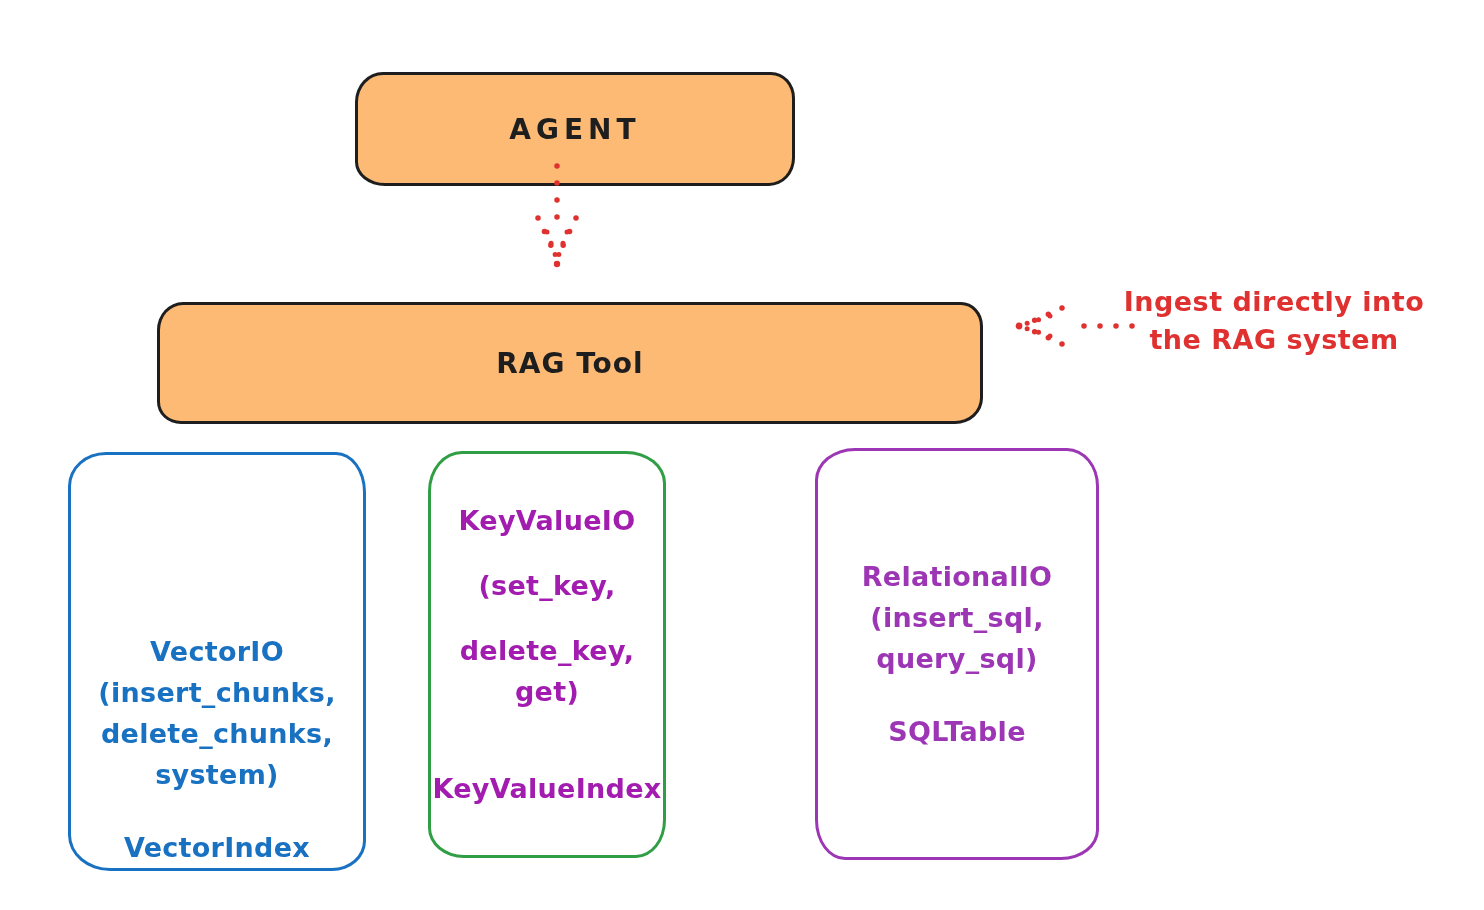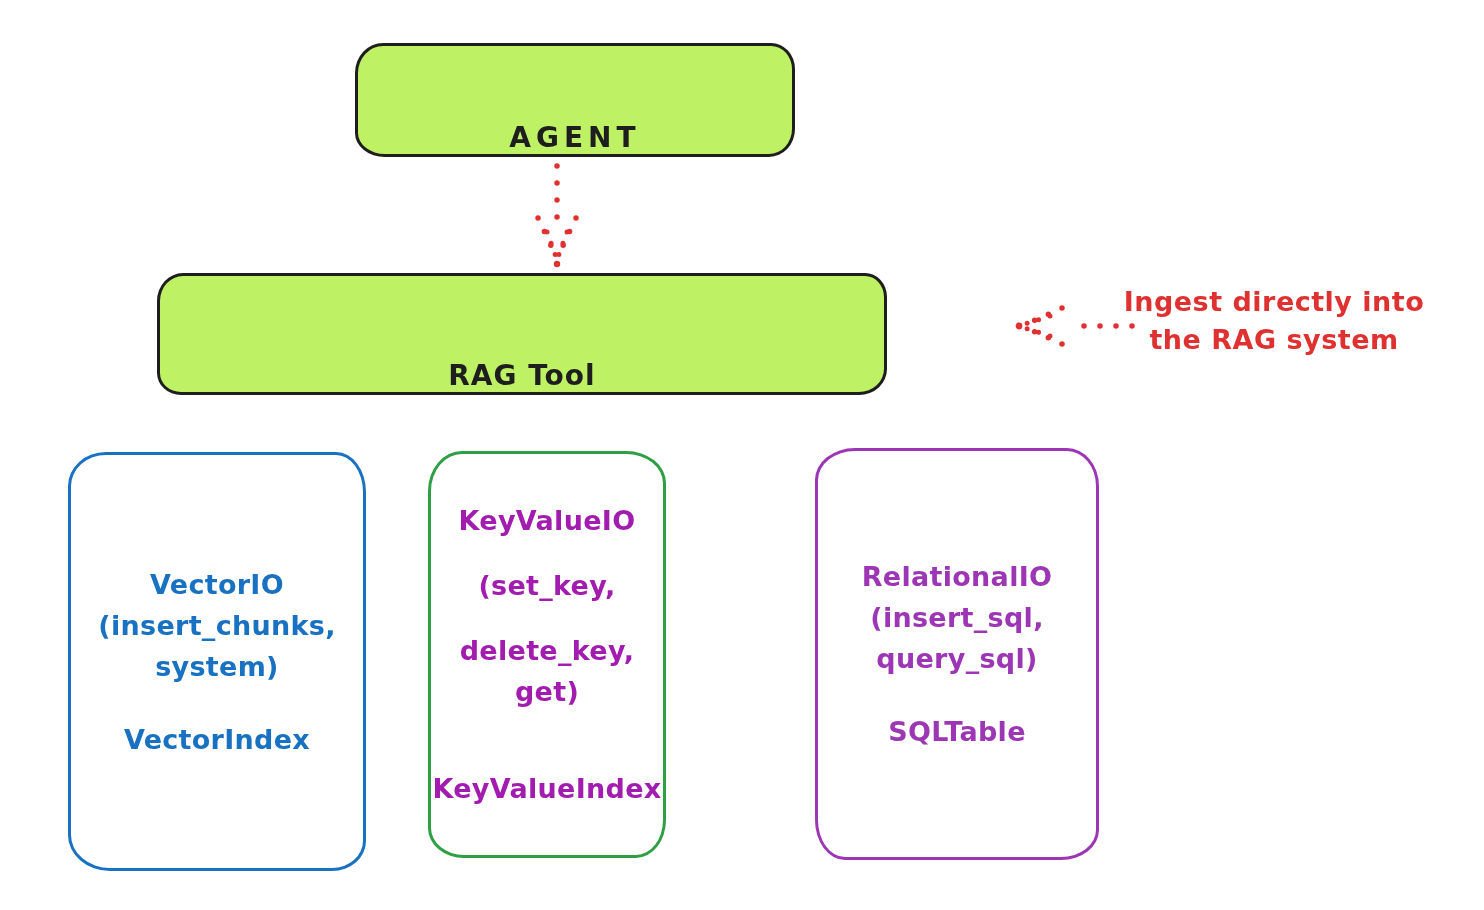--- a/index.html
+++ b/index.html
@@ -11,40 +11,41 @@
     position: relative;
     width: 1484px;
     height: 910px;
     background: #ffffff;
     overflow: hidden;
     font-family: "DejaVu Sans", sans-serif;
   }
   .node {
     position: absolute;
     box-sizing: border-box;
-    background: #bef264;
+    background: #fdba74;
     display: flex;
-    align-items: flex-end;
+    align-items: center;
     justify-content: center;
+    margin-top: 29px;
   }
   .node-black {
     border: 3.5px solid #1e1e1e;
     color: #1e1e1e;
   }
   .agent-box {
     left: 355px; top: 43px;
     width: 440px; height: 114px;
     border-radius: 28px 24px 26px 30px / 30px 26px 28px 24px;
     font-size: 28px;
     font-weight: 700;
     letter-spacing: 5px;
   }
   .ragtool-box {
     left: 157px; top: 273px;
-    width: 730px; height: 122px;
+    width: 826px; height: 122px;
     border-radius: 26px 22px 28px 24px / 28px 24px 26px 22px;
     font-size: 28px;
     font-weight: 600;
     letter-spacing: 1px;
   }
   .arrow-svg {
     position: absolute;
   }
   .v-arrow { left: 525px; top: 160px; }
   .h-arrow { left: 1010px; top: 299px; }
@@ -72,20 +73,21 @@
     font-weight: 600;
     line-height: 41px;
     letter-spacing: 0.3px;
   }
   .backend-vector {
     left: 68px; top: 452px;
     width: 298px; height: 419px;
     border: 3.5px solid #1971c2;
     border-radius: 38px 30px 34px 42px / 34px 40px 30px 36px;
     color: #1971c2;
+    justify-content: flex-end;
   }
   .backend-keyvalue {
     left: 428px; top: 451px;
     width: 238px; height: 407px;
     border: 3.5px solid #2f9e44;
     border-radius: 34px 40px 30px 36px / 40px 32px 38px 30px;
     color: #a21caf;
     gap: 24px;
   }
   .backend-relational {
@@ -136,20 +138,21 @@
   </svg>
 
   <div class="annotation">
     <div>Ingest directly into</div>
     <div>the RAG system</div>
   </div>
 
   <div class="backend backend-vector">
     <div>VectorIO</div>
     <div>(insert_chunks,</div>
+    <div>delete_chunks,</div>
     <div>system)</div>
     <div class="index-label">VectorIndex</div>
   </div>
 
   <div class="backend backend-keyvalue">
     <div>KeyValueIO</div>
     <div>(set_key,</div>
     <div>delete_key, get)</div>
     <div class="index-label">KeyValueIndex</div>
   </div>

